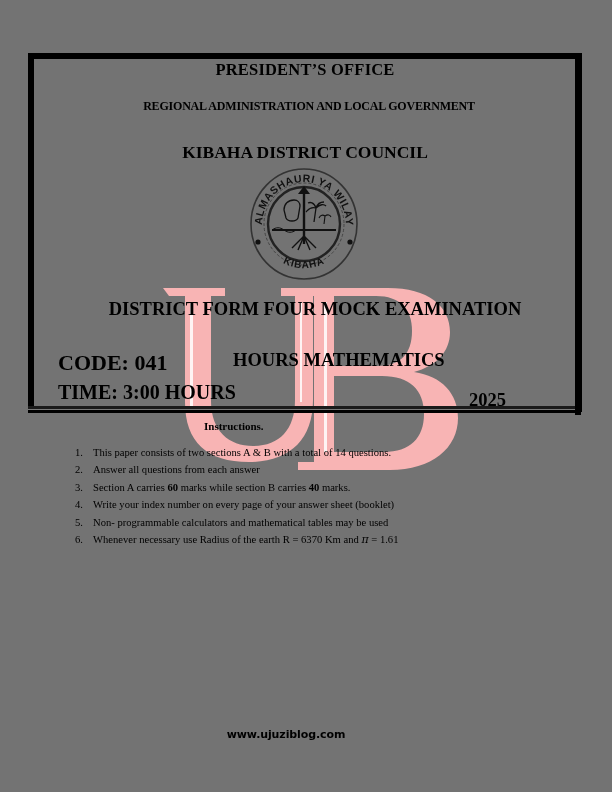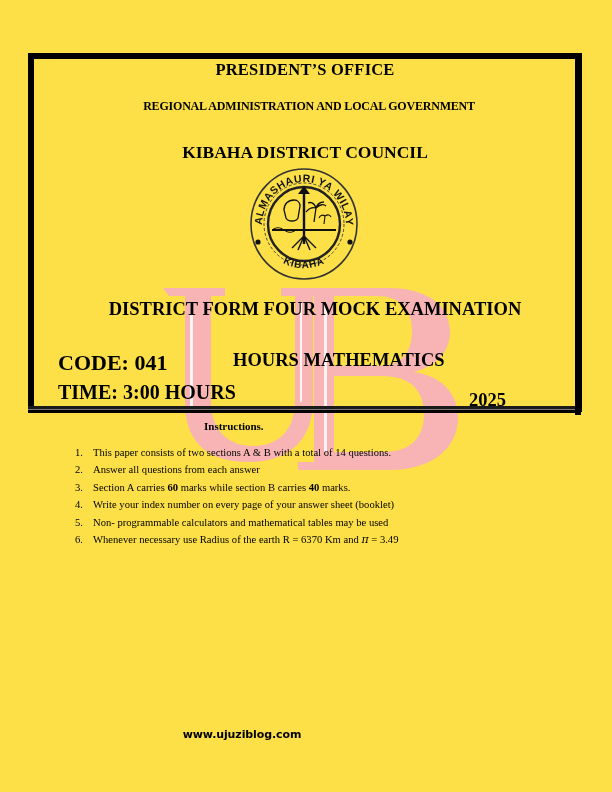--- a/index.html
+++ b/index.html
@@ -12,21 +12,21 @@
       height: 792px;
       position: relative;
       overflow: hidden;
       font-family: "Liberation Serif", serif;
       color: #000;
     }
     .page {
       position: absolute;
       left: 0; top: 0;
       width: 612px; height: 792px;
-      background: #fde047;
+      background: #737373;
     }
     
     .watermark {
       position: absolute;
       left: 158px;
       top: 262px;
       width: 300px;
       height: 200px;
       font-family: "Liberation Serif", serif;
       font-weight: normal;
@@ -192,20 +192,21 @@
       top: 728px;
       left: 0;
       width: 484px;
       text-align: center;
       font-family: "DejaVu Sans", sans-serif;
       font-weight: bold;
       font-size: 11px;
       color: #000;
       z-index: 3;
       letter-spacing: -0.1px;
+      padding-left: 44px;
     }
   </style>
 </head>
 <body>
 
 <div class="page">
 
   <div class="watermark">
     <svg width="300" height="190" viewBox="0 0 300 190" style="position:absolute;left:0;top:18px;">
       <g fill="#f8b4b4">
@@ -285,18 +286,18 @@
     <li>
       <span class="num">3.</span><span>Section A carries </span><b>60</b><span> marks while section B carries </span><b>40</b><span> marks.</span>
     </li>
     <li>
       <span class="num">4.</span><span>Write your index number on every page of your answer sheet (booklet)</span>
     </li>
     <li>
       <span class="num">5.</span><span>Non- programmable calculators and mathematical tables may be used</span>
     </li>
     <li>
-      <span class="num">6.</span><span>Whenever necessary use Radius of the earth R = 6370 Km and </span><span class="pi">π</span><span> = 3.49</span>
+      <span class="num">6.</span><span>Whenever necessary use Radius of the earth R = 6370 Km and </span><span class="pi">π</span><span> = 1.61</span>
     </li>
   </ol>
 
   <div class="footer-url">www.ujuziblog.com</div>
 </div>
 
 </body></html>

